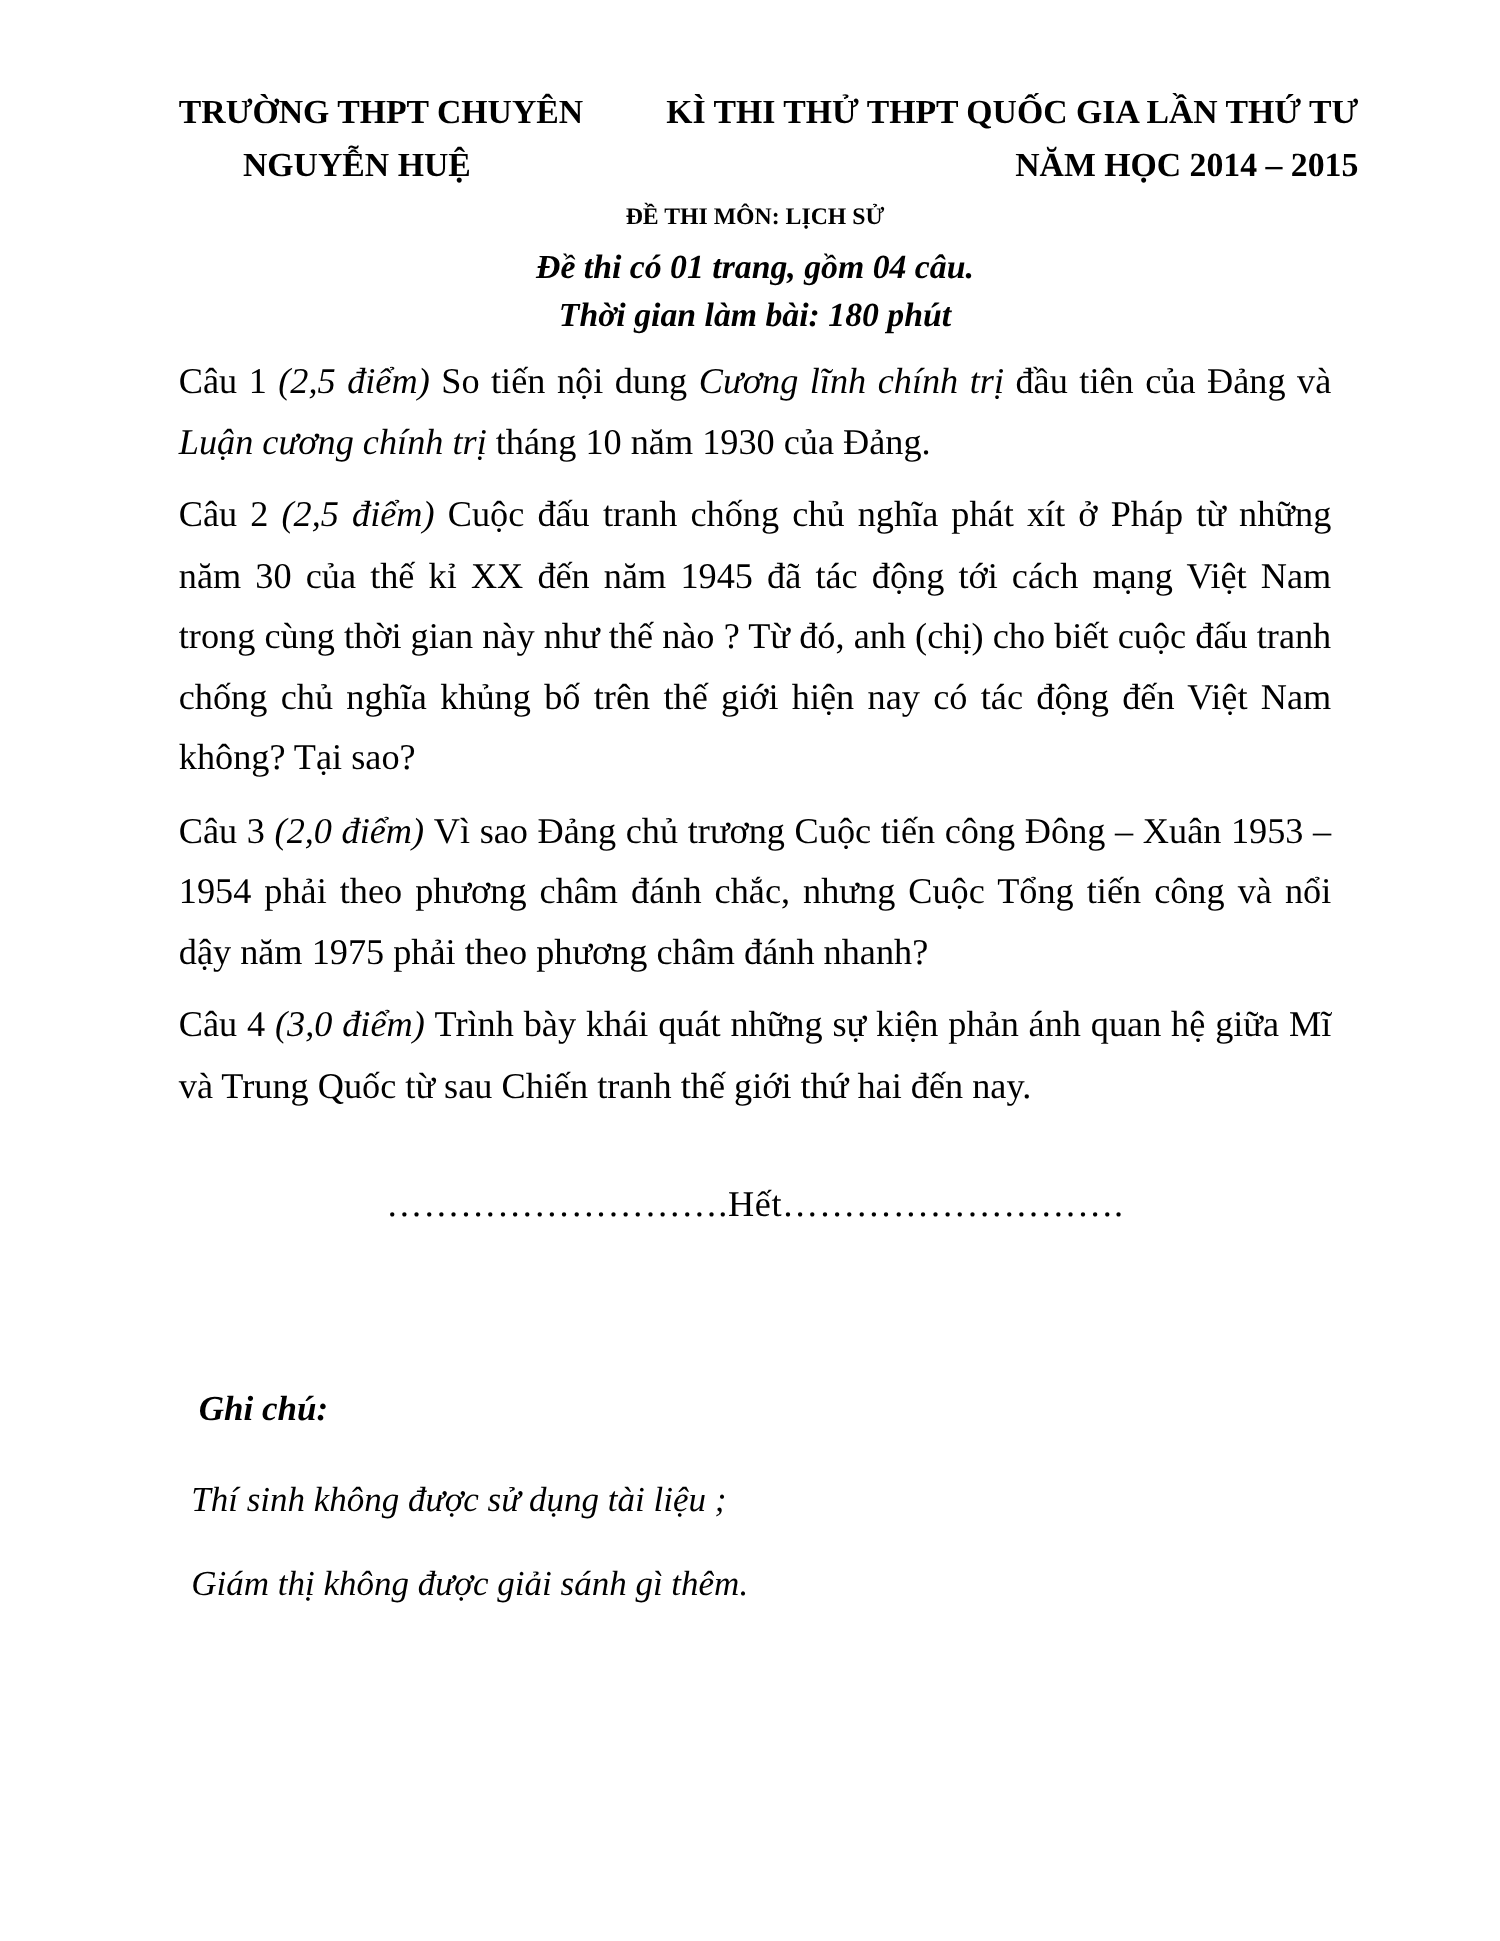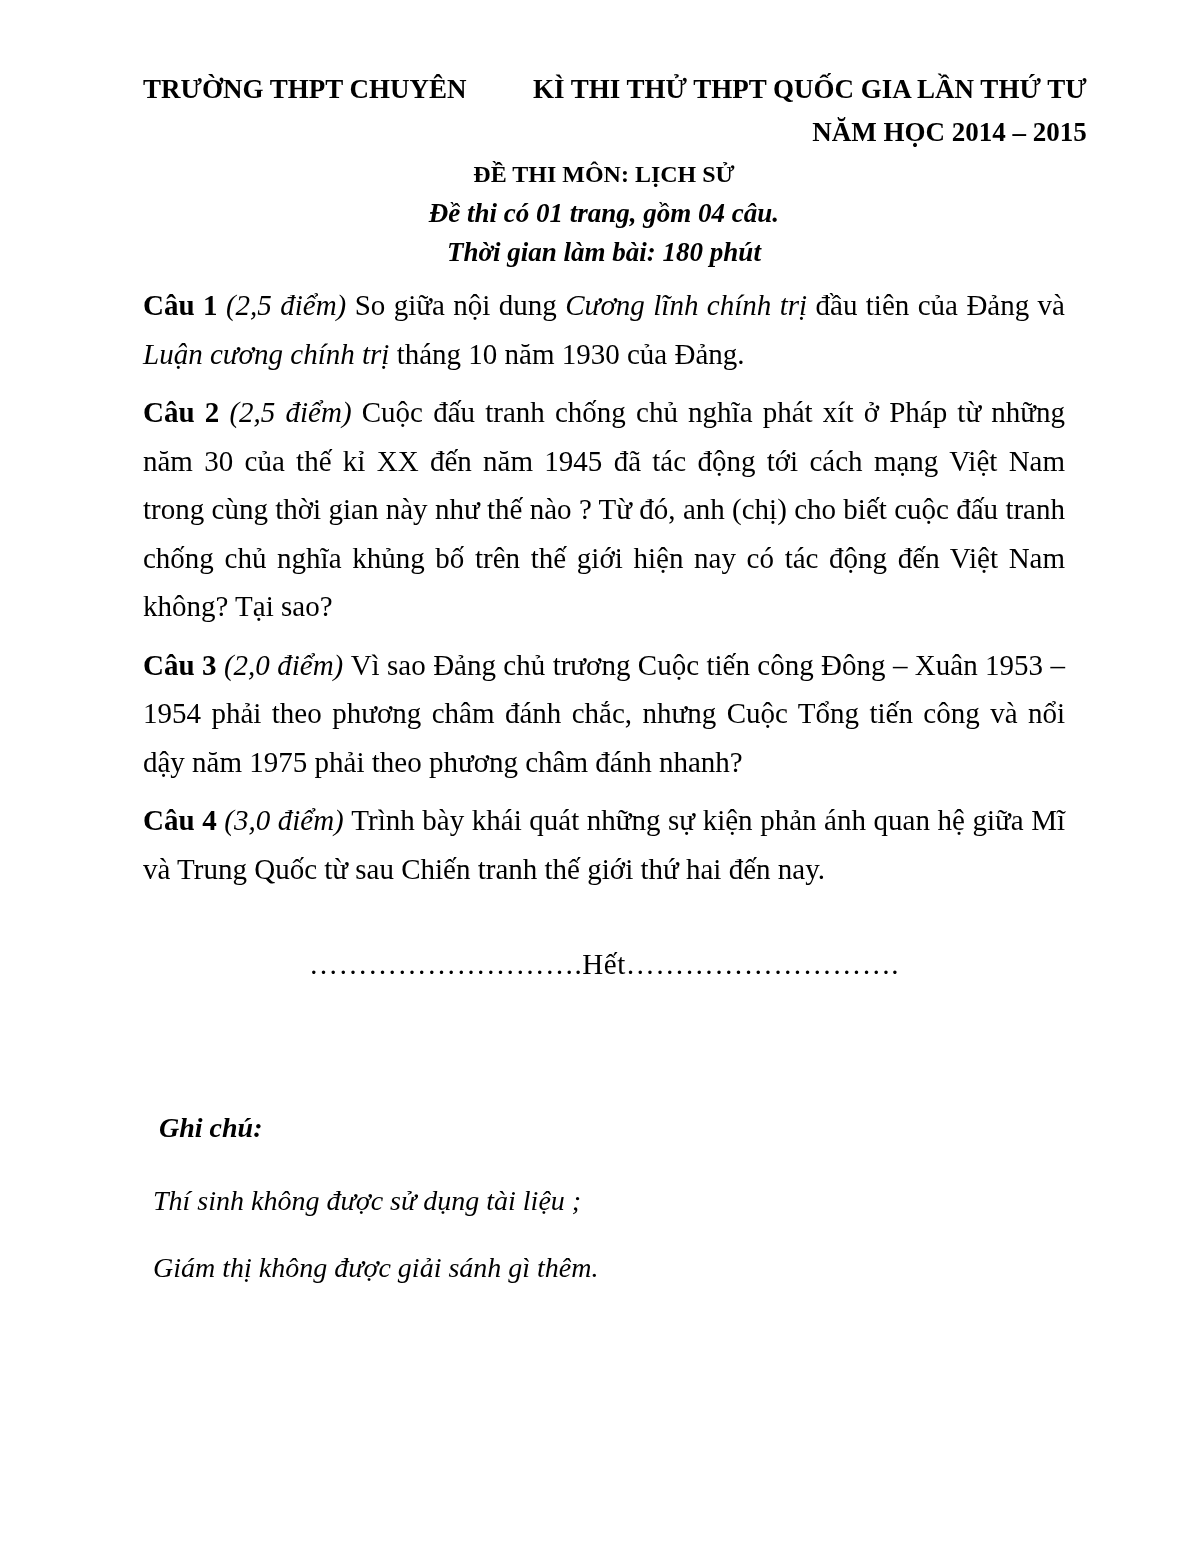--- a/index.html
+++ b/index.html
@@ -36,41 +36,41 @@
   .exam-col {
     flex: 1;
     margin-left: 105px;
     text-align: right;
     line-height: 43px;
     white-space: nowrap;
   }
   .subject-title {
     text-align: center;
     font-weight: 700;
-    font-size: 24px;
+    font-size: 19px;
     line-height: 40px;
     margin-top: 0px;
   }
   .exam-info, .duration {
     text-align: center;
     font-weight: 700;
     font-style: italic;
     font-size: 27px;
     line-height: 39px;
   }
   .questions {
     margin-top: 9px;
   }
   .question {
     font-size: 29px;
     line-height: 48.5px;
     text-align: justify;
     margin: 0 0 10px 0;
   }
-  .q-label { font-weight: 700; }
+  .q-label { font-weight: 400; }
   .q-points { font-style: italic; }
   .it { font-style: italic; }
   .end-line {
     text-align: center;
     font-size: 29px;
     margin-top: 55px;
     letter-spacing: 0.5px;
   }
   .notes {
     margin-top: 118px;
@@ -88,34 +88,35 @@
   }
 </style>
 </head>
 <body>
 
 <div class="page">
 
   <div class="header-row">
     <div class="school-col">
       <div>TRƯỜNG THPT CHUYÊN</div>
+      <div>NGUYỄN HUỆ</div>
     </div>
     <div class="exam-col">
       <div>KÌ THI THỬ THPT QUỐC GIA LẦN THỨ TƯ</div>
       <div>NĂM HỌC 2014 – 2015</div>
     </div>
   </div>
 
   <div class="subject-title">ĐỀ THI MÔN: LỊCH SỬ</div>
   <div class="exam-info">Đề thi có 01 trang, gồm 04 câu.</div>
   <div class="duration">Thời gian làm bài: 180 phút</div>
 
   <div class="questions">
 
-    <p class="question"><span class="q-label">Câu 1</span><span class="q-points"> (2,5 điểm) </span><span>So giữa nội dung </span><span class="it">Cương lĩnh chính trị</span><span> đầu tiên của Đảng và </span><span class="it">Luận cương chính trị</span><span> tháng 10 năm 1930 của Đảng.</span></p>
+    <p class="question"><span class="q-label">Câu 1</span><span class="q-points"> (2,5 điểm) </span><span>So tiến nội dung </span><span class="it">Cương lĩnh chính trị</span><span> đầu tiên của Đảng và </span><span class="it">Luận cương chính trị</span><span> tháng 10 năm 1930 của Đảng.</span></p>
 
     <p class="question"><span class="q-label">Câu 2</span><span class="q-points"> (2,5 điểm) </span><span>Cuộc đấu tranh chống chủ nghĩa phát xít ở Pháp từ những năm 30 của thế kỉ XX đến năm 1945 đã tác động tới cách mạng Việt Nam trong cùng thời gian này như thế nào ? Từ đó, anh (chị) cho biết cuộc đấu tranh chống chủ nghĩa khủng bố trên thế giới hiện nay có tác động đến Việt Nam không? Tại sao?</span></p>
 
     <p class="question"><span class="q-label">Câu 3</span><span class="q-points"> (2,0 điểm) </span><span>Vì sao Đảng chủ trương Cuộc tiến công Đông – Xuân 1953 – 1954 phải theo phương châm đánh chắc, nhưng Cuộc Tổng tiến công và nổi dậy năm 1975 phải theo phương châm đánh nhanh?</span></p>
 
     <p class="question"><span class="q-label">Câu 4</span><span class="q-points"> (3,0 điểm) </span><span>Trình bày khái quát những sự kiện phản ánh quan hệ giữa Mĩ và Trung Quốc từ sau Chiến tranh thế giới thứ hai đến nay.</span></p>
 
   </div>
 
   <div class="end-line">……………………….Hết……………………….</div>

